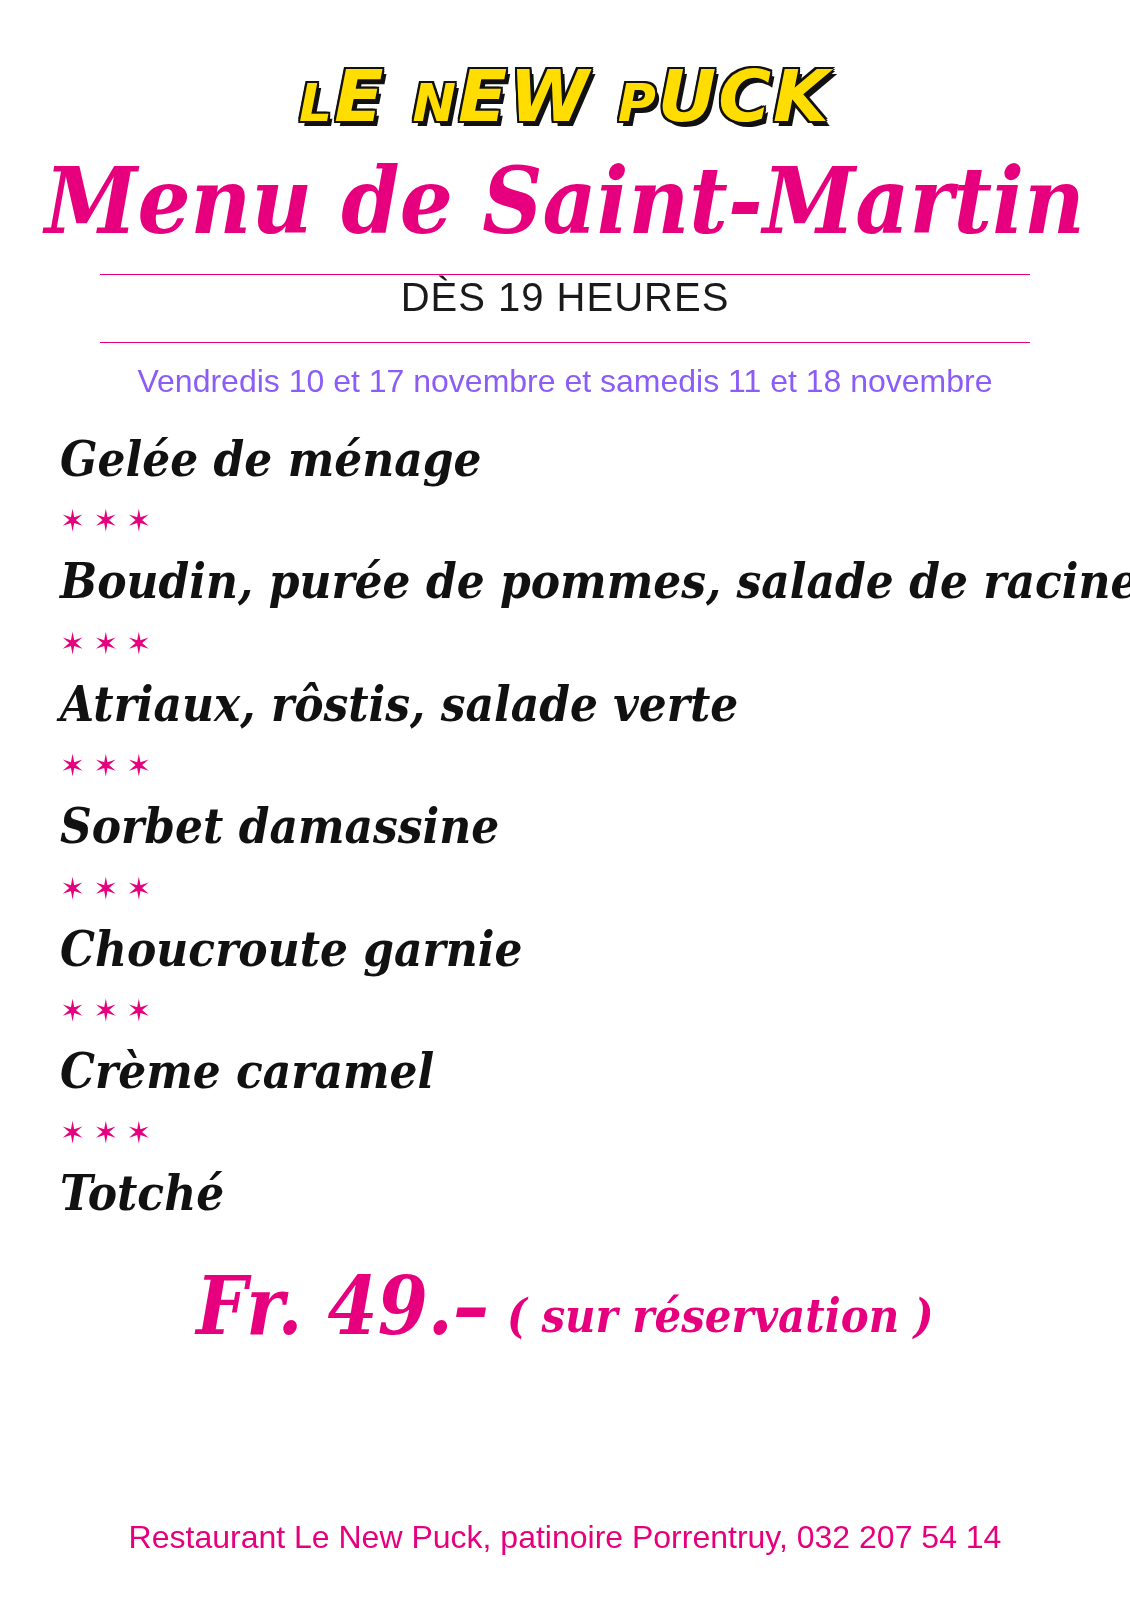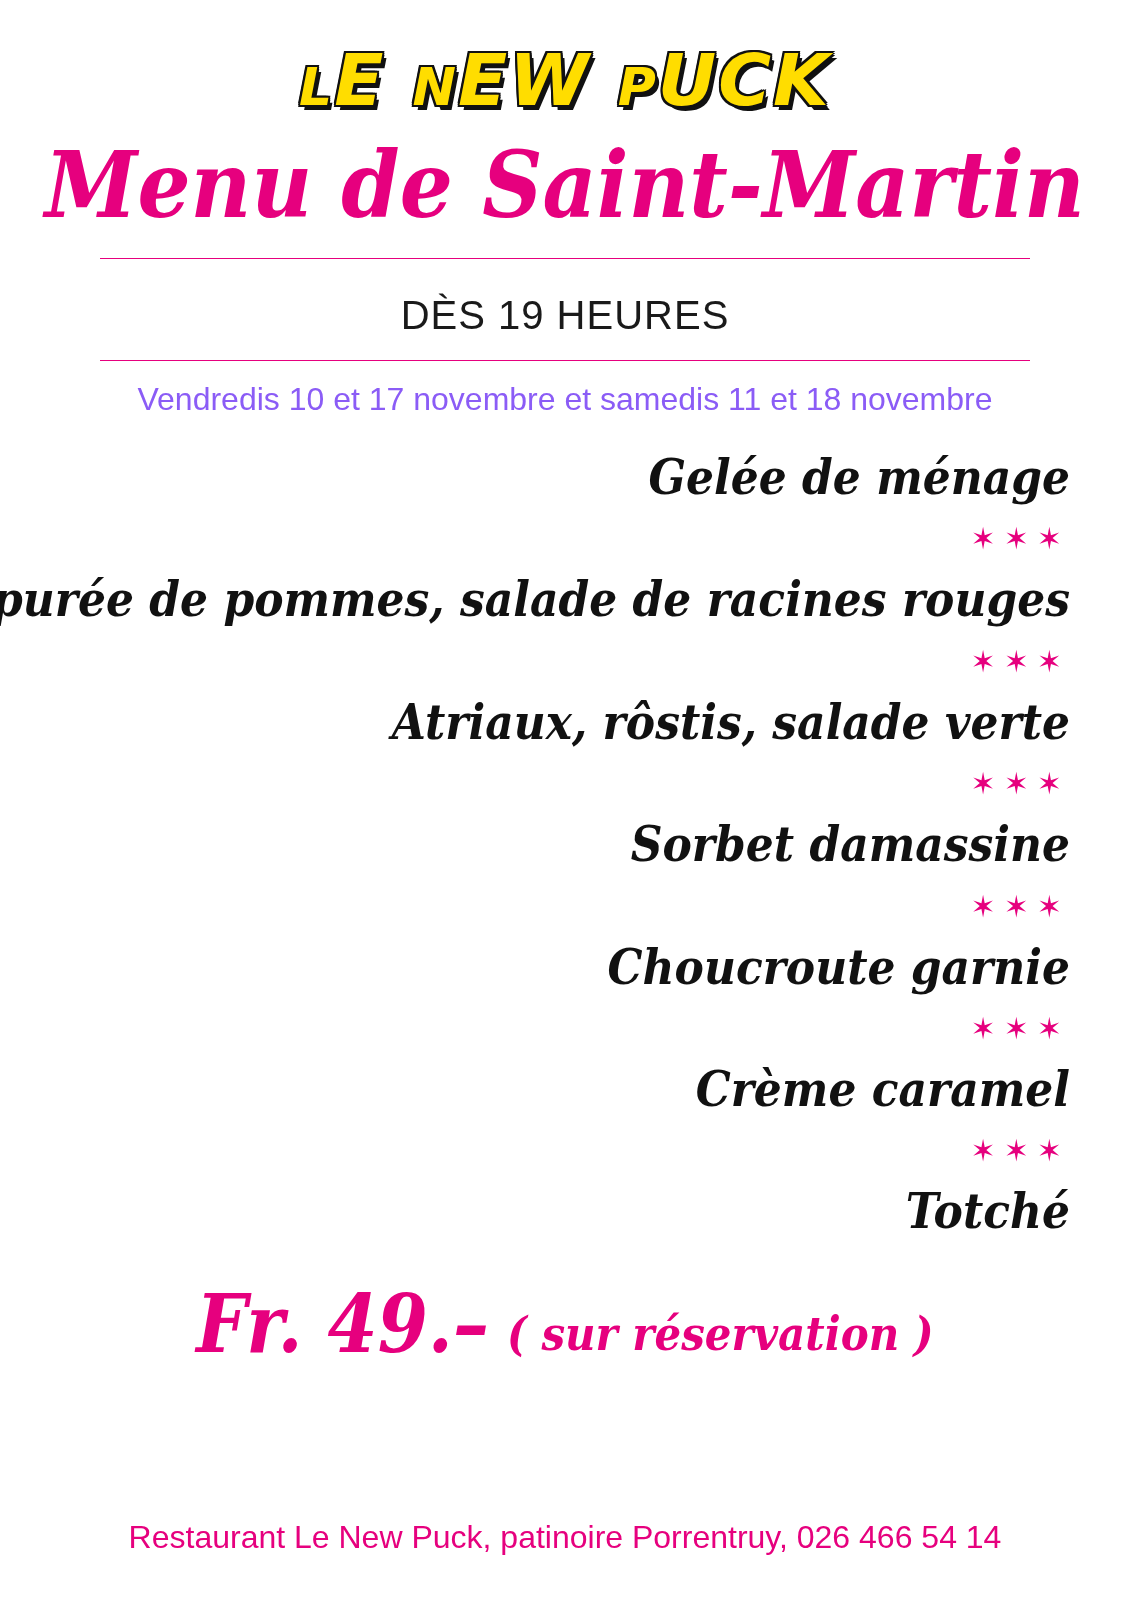--- a/index.html
+++ b/index.html
@@ -11,21 +11,21 @@
     height: 1600px;
     background: #ffffff;
     font-family: "Liberation Sans", sans-serif;
     overflow: hidden;
   }
   .poster {
     position: relative;
     width: 1130px;
     height: 1600px;
     box-sizing: border-box;
-    padding: 0 60px;
+    padding: 16px 60px;
     display: flex;
     flex-direction: column;
     align-items: center;
   }
 
   
   .brand {
     margin-top: 44px;
     font-family: "DejaVu Sans", sans-serif;
     font-weight: bold;
@@ -61,41 +61,41 @@
   
   .rule {
     width: 930px;
     height: 1px;
     background: #e6007e;
   }
   .rule.top { margin-top: 30px; }
   .rule.bottom { margin-top: 22px; }
 
   .time {
-    margin-top: 34px;
+    margin-top: 0;
     font-size: 40px;
     letter-spacing: 1px;
     color: #1a1a1a;
     text-transform: uppercase;
   }
 
   .dates {
     margin-top: 20px;
     font-size: 32px;
     color: #8b5cf6;
     white-space: nowrap;
   }
 
   
   .courses {
     margin-top: 36px;
     width: 100%;
     display: flex;
     flex-direction: column;
-    align-items: flex-end;
+    align-items: flex-start;
   }
   .course {
     font-family: "DejaVu Serif", serif;
     font-style: italic;
     font-weight: bold;
     color: #111111;
     font-size: 44px;
     line-height: 1.1;
     text-align: center;
     transform: scale(1.0, 1.1);
@@ -181,15 +181,15 @@
     <div class="course">Crème caramel</div>
     <div class="sep">✶✶✶</div>
     <div class="course">Totché</div>
   </div>
 
   <div class="price-line">
     <span class="price">Fr. 49.–</span>
     <span class="price-note">( sur réservation )</span>
   </div>
 
-  <div class="footer">Restaurant Le New Puck, patinoire Porrentruy, 026 466 54 14</div>
+  <div class="footer">Restaurant Le New Puck, patinoire Porrentruy, 032 207 54 14</div>
 
 </div>
 
 </body></html>

